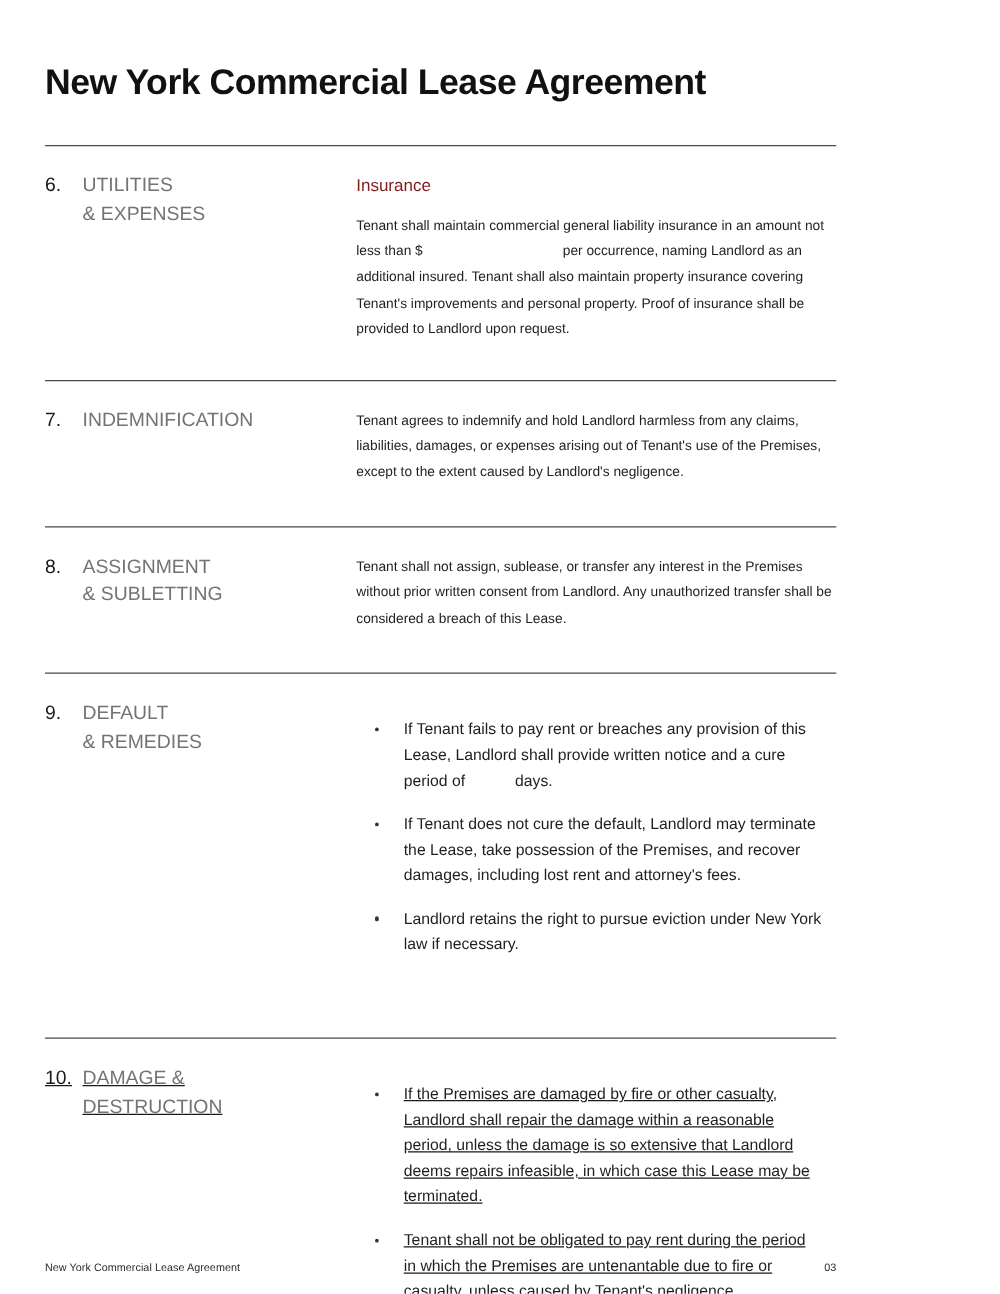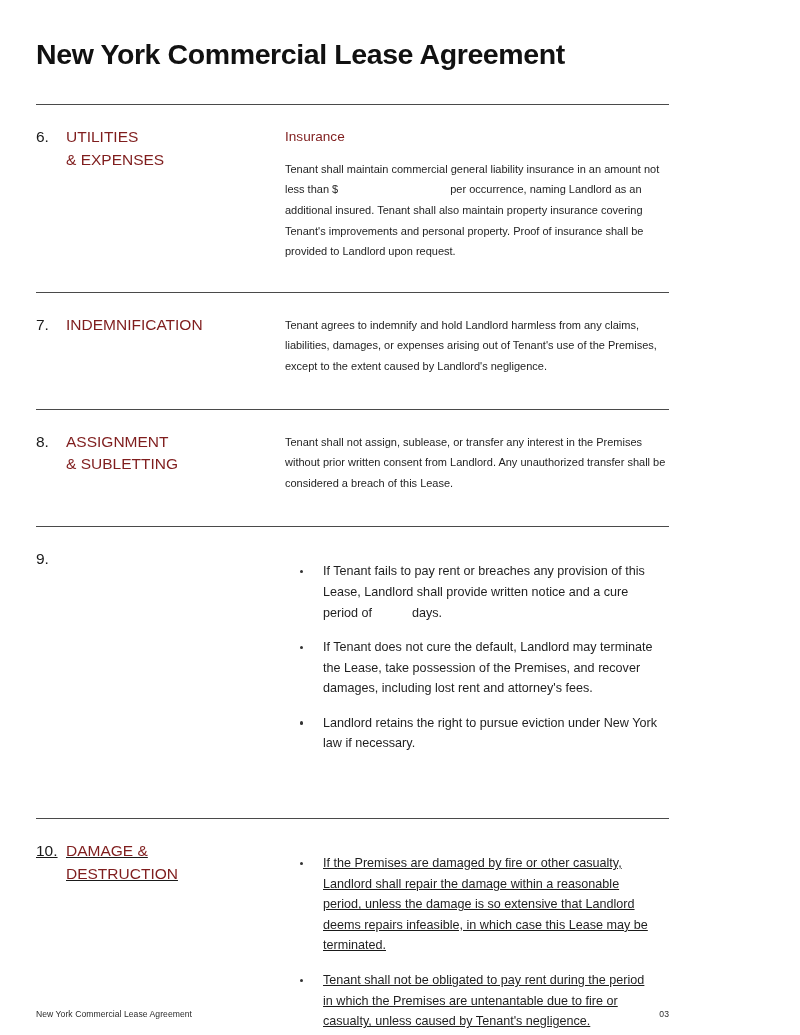--- a/index.html
+++ b/index.html
@@ -15,21 +15,21 @@
     -webkit-font-smoothing: antialiased;
     position: relative;
     overflow: hidden;
   }
 
   .page {
     position: relative;
     width: 705px;
     height: 1035px;
     box-sizing: border-box;
-    padding: 4px 36px;
+    padding: 16px 36px;
   }
 
   
   .doc-title {
     font-size: 28.5px;
     font-weight: 700;
     letter-spacing: -0.4px;
     color: #111111;
     margin: 0;
     padding-top: 33px;
@@ -67,21 +67,21 @@
   .sec-num {
     width: 30px;
     flex: 0 0 30px;
     font-size: 15.5px;
     line-height: 22.5px;
     color: #1a1a1a;
   }
   .sec-heading {
     font-size: 15.5px;
     line-height: 22.5px;
-    color: #7f1d1d;
+    color: #737373;
     white-space: pre-line;
   }
 
   
   .sec-body {
     flex: 1 1 auto;
     font-size: 12.6px;
     line-height: 20.6px;
     color: #1f1f1f;
     padding-top: 2px;
@@ -184,20 +184,22 @@
 &amp; SUBLETTING</div>
       </div>
       <div class="sec-body">
         <p class="para">Tenant shall not assign, sublease, or transfer any interest in the Premises without prior written consent from Landlord. Any unauthorized transfer shall be considered a breach of this Lease.</p>
       </div>
     </div>
 
     <div class="section gap-9">
       <div class="sec-left">
         <div class="sec-num">9.</div>
+        <div class="sec-heading">DEFAULT
+&amp; REMEDIES</div>
       </div>
       <div class="sec-body">
         <ul class="bullets">
           <li>
             <span class="bullet-dot"></span><span>If Tenant fails to pay rent or breaches any provision of this Lease, Landlord shall provide written notice and a cure period of</span><span class="blank blank-days"></span><span>days.</span>
           </li>
           <li>
             <span class="bullet-dot"></span><span>If Tenant does not cure the default, Landlord may terminate the Lease, take possession of the Premises, and recover damages, including lost rent and attorney's fees.</span>
           </li>
           <li>

